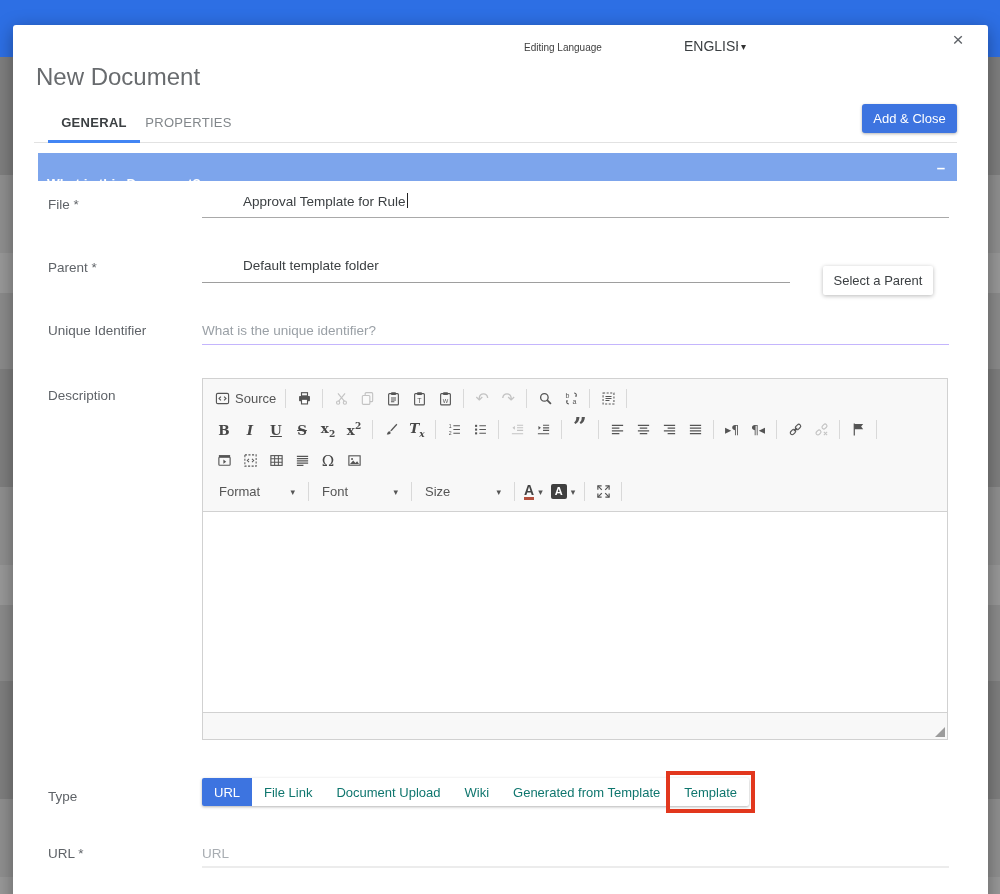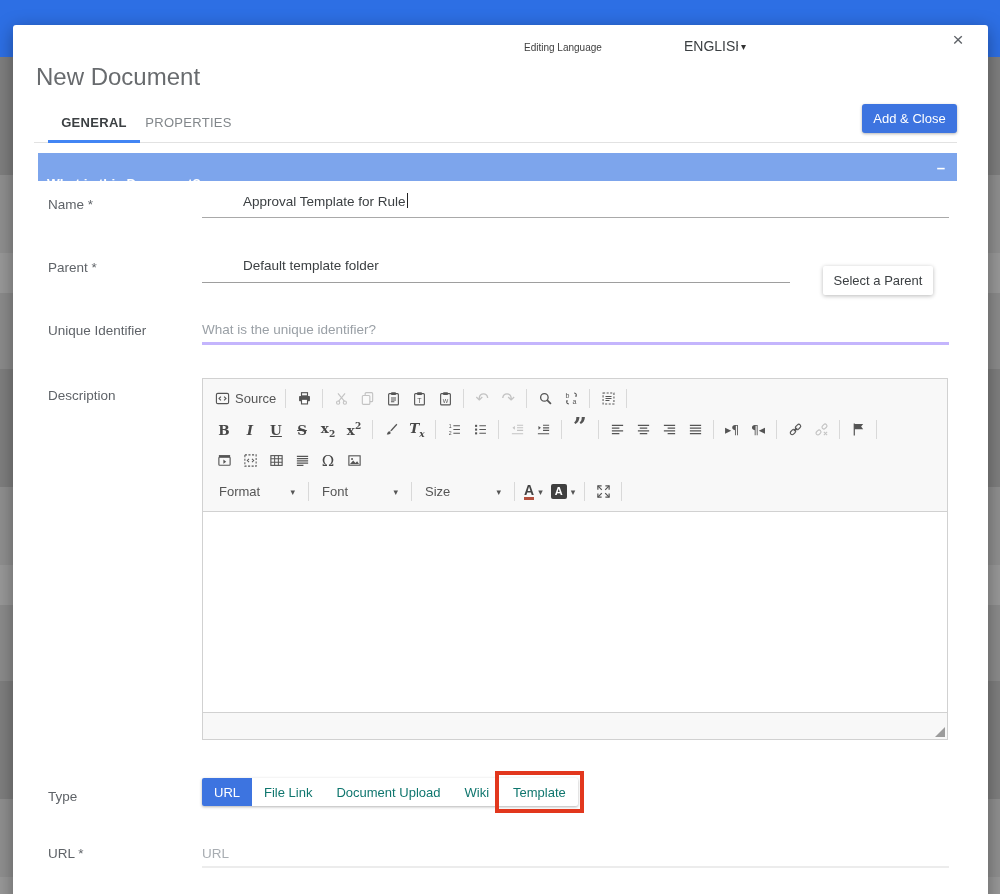--- a/index.html
+++ b/index.html
@@ -34,21 +34,21 @@
   .section-collapse { font-size:15px; font-weight:bold; }
   
   .flabel { position:absolute; left:35px; font-size:13.5px; color:#5f6368; }
   .fval { font-size:13.5px; color:#3c4043;margin-left:41px; }
   .caret-bar { display:inline-block; width:1px; height:15px; background:#222; vertical-align:-2px; margin-left:1px; }
   .name-field { position:absolute; left:189px; top:167px; width:747px; padding-bottom:7px; border-bottom:1px solid #a9a9a9; cursor:text; }
   .parent-field { position:absolute; left:189px; top:231px; width:588px; padding-bottom:8px; border-bottom:1px solid #9e9e9e; cursor:text; }
   .select-parent-btn { position:absolute; left:810px; top:225px; width:110px; height:29px; background:#fff; border:none;
     border-radius:2px; box-shadow:0 1px 4px rgba(0,0,0,.28); font-size:13px; color:#3c4043; cursor:pointer;margin-top:16px; }
   .line-input { position:absolute; left:189px; width:747px; height:28px; border:none; outline:none; background:transparent;
-    font-size:13.5px; color:#3c4043; border-bottom:3px solid #c4b5fd; font-family:inherit; }
+    font-size:13.5px; color:#3c4043; border-bottom:1px solid #c4b5fd; font-family:inherit; }
   .uid-input { top:292px; }
   .uid-input::placeholder { color:#9aa0a6; }
   .url-input { top:815px; border-bottom:2px solid #ececec; }
   .url-input::placeholder { color:#a8adb2; }
   
   .cke { position:absolute; left:189px; top:353px; width:746px; height:362px; border:1px solid #d1d1d1; background:#fff; }
   .cke-top { background:#f8f8f8; border-bottom:1px solid #d1d1d1; padding:4px 8px; }
   .tb-row { display:flex; align-items:center; min-height:31px; flex-wrap:nowrap; }
   .tbtn { display:inline-flex; align-items:center; justify-content:center; min-width:24px; height:24px; padding:0 3px;
     margin:0 1px; border-radius:2px; cursor:pointer; color:#555; }
@@ -104,21 +104,21 @@
   <div class="tab tab-general">GENERAL</div>
   <div class="tab tab-properties">PROPERTIES</div>
   <div class="tabs-border"></div>
   <div class="tab-underline"></div>
 
   <div class="section-bar">
     <span class="section-title">What is this Document?</span>
     <span class="section-collapse">–</span>
   </div>
 
-  <div class="flabel" style="top:172px">Name *</div>
+  <div class="flabel" style="top:172px">File *</div>
   <div class="name-field">
     <span class="fval">Approval Template for Rule</span><span class="caret-bar"></span>
   </div>
 
   <div class="flabel" style="top:235px">Parent  *</div>
   <div class="parent-field">
     <span class="fval">Default template folder</span>
   </div>
   <button class="select-parent-btn">Select a Parent</button>
 
@@ -403,18 +403,19 @@
       <div class="rsz"></div>
     </div>
   </div>
 
   <div class="flabel" style="top:764px">Type</div>
   <div class="type-group" id="type-group">
       <div class="type-btn active">URL</div>
       <div class="type-btn">File Link</div>
       <div class="type-btn">Document Upload</div>
       <div class="type-btn">Wiki</div>
+      <div class="type-btn">Generated from Template</div>
       <div class="type-btn">Template<div class="red-frame"></div></div>
     </div>
 
   <div class="flabel" style="top:821px">URL *</div>
   <input class="line-input url-input" placeholder="URL" style="">
 </div>
 
 </body></html>

